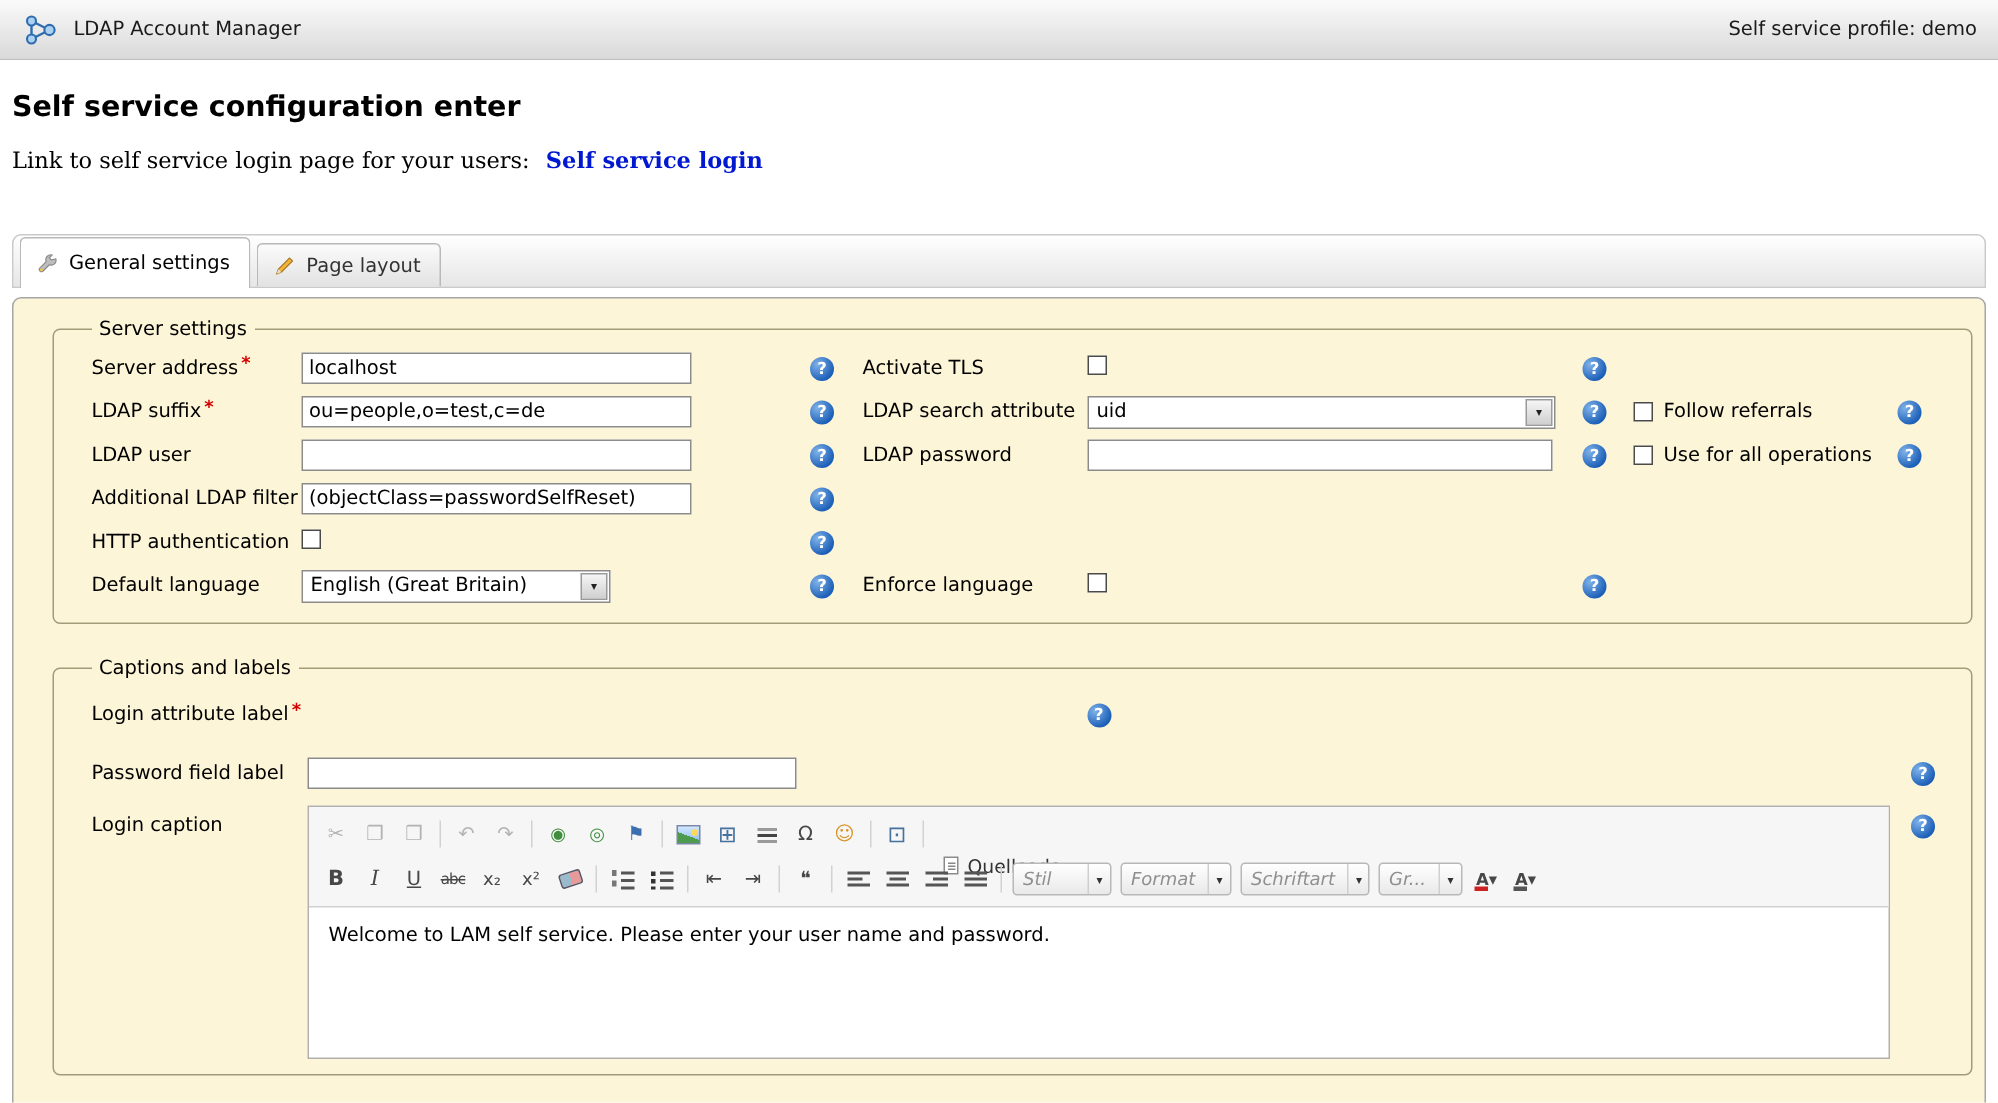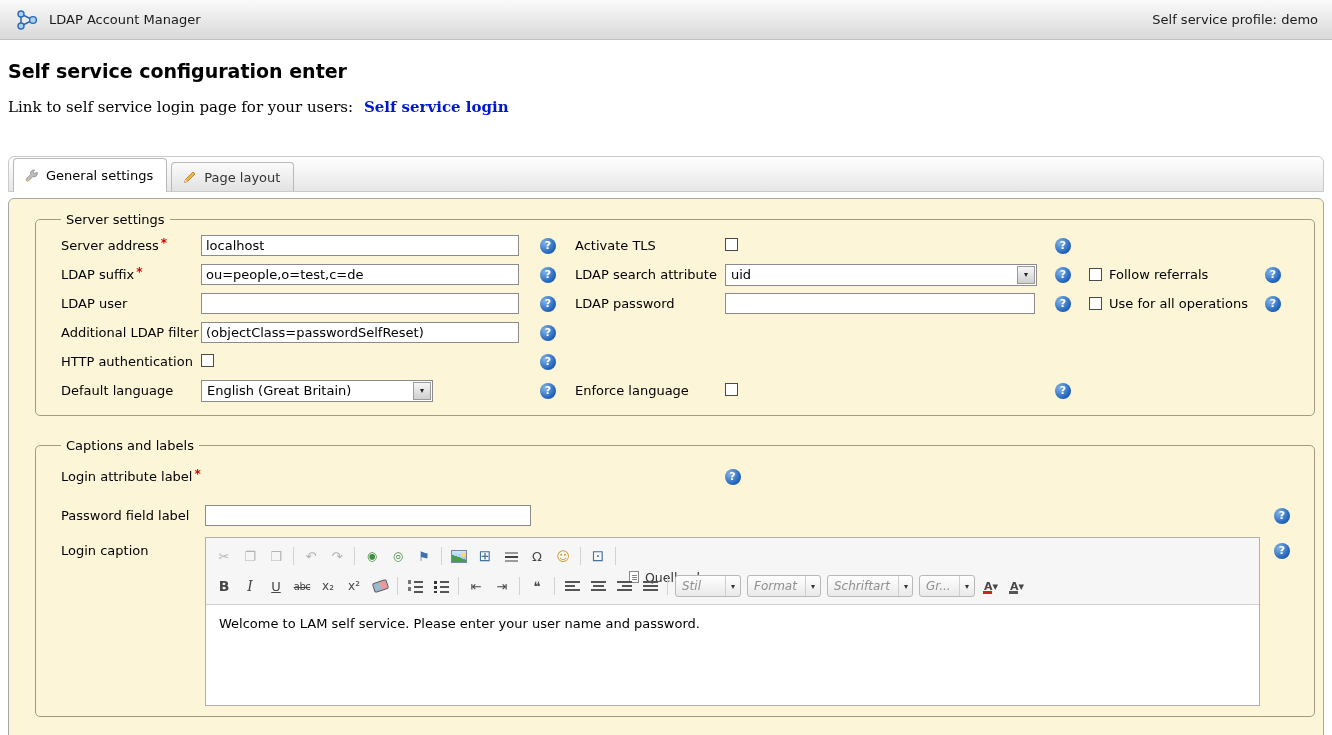--- a/index.html
+++ b/index.html
@@ -35,34 +35,34 @@
     padding:4px 10px 10px 25px;}
   legend{font-size:13px;padding:0 5px;color:#000;}
 
   
   .srow{display:grid;grid-template-columns:140px 320px 54px 150px 312px 52px 1fr;align-items:center;min-height:29px;}
   .crow{display:grid;grid-template-columns:144px 1fr 44px;align-items:center;min-height:39px;}
   .lbl{font-size:13px;}
   .req{color:#d40000;font-weight:bold;margin-left:2px;position:relative;top:-3px;font-size:12px;}
   .txt{height:21px;border:1px solid #8b8b8b;padding:1px 4px;font-family:inherit;font-size:13px;
     box-sizing:border-box;background:#fff;}
-  .w318{width:318px;} .w310{width:310px;} .w326{width:326px;}
+  .w318{width:260px;} .w310{width:310px;} .w326{width:326px;}
   .hc{display:flex;justify-content:center;}
   .help{width:16px;height:16px;border-radius:50%;flex:0 0 16px;
     background:radial-gradient(circle at 5px 5px,#7fb2e8,#1c5fb8 72%);
     color:#fff;font-weight:bold;font-size:11px;line-height:16px;text-align:center;display:inline-block;cursor:pointer;}
   .cb{width:13px;height:13px;border:1px solid #4a4a4a;background:#fff;display:inline-block;
     box-sizing:border-box;cursor:pointer;}
   .sel{display:inline-flex;align-items:center;height:22px;border:1px solid #8b8b8b;background:#fff;
     box-sizing:border-box;padding-left:5px;cursor:pointer;}
   .sel .seltext{flex:1;font-size:13px;white-space:nowrap;overflow:hidden;}
   .sel .arr{width:18px;align-self:stretch;margin:1px;background:linear-gradient(#f6f6f6,#cfcfcf);
     border:1px solid #9a9a9a;display:flex;align-items:center;justify-content:center;font-size:8px;color:#222;
     box-sizing:border-box;}
-  .w312{width:312px;} .w206{width:232px;}
+  .w312{width:312px;} .w206{width:206px;}
   .extra{display:flex;align-items:center;gap:7px;width:192px;font-size:13px;}
   .pushed{margin-left:auto;}
   .topalign{align-self:start;padding-top:8px;}
 
   
   .editor{border:1px solid #b0b0b0;background:#fff;margin:2px 0 0 0;}
   .toolbar{background:#f6f6f6;border-bottom:1px solid #d1d1d1;padding:3px 5px;}
   .trow{display:flex;align-items:center;height:30px;}
   .ticons{display:inline-flex;align-items:center;}
   .tbtn{width:24px;height:24px;display:inline-flex;align-items:center;justify-content:center;color:#474747;

